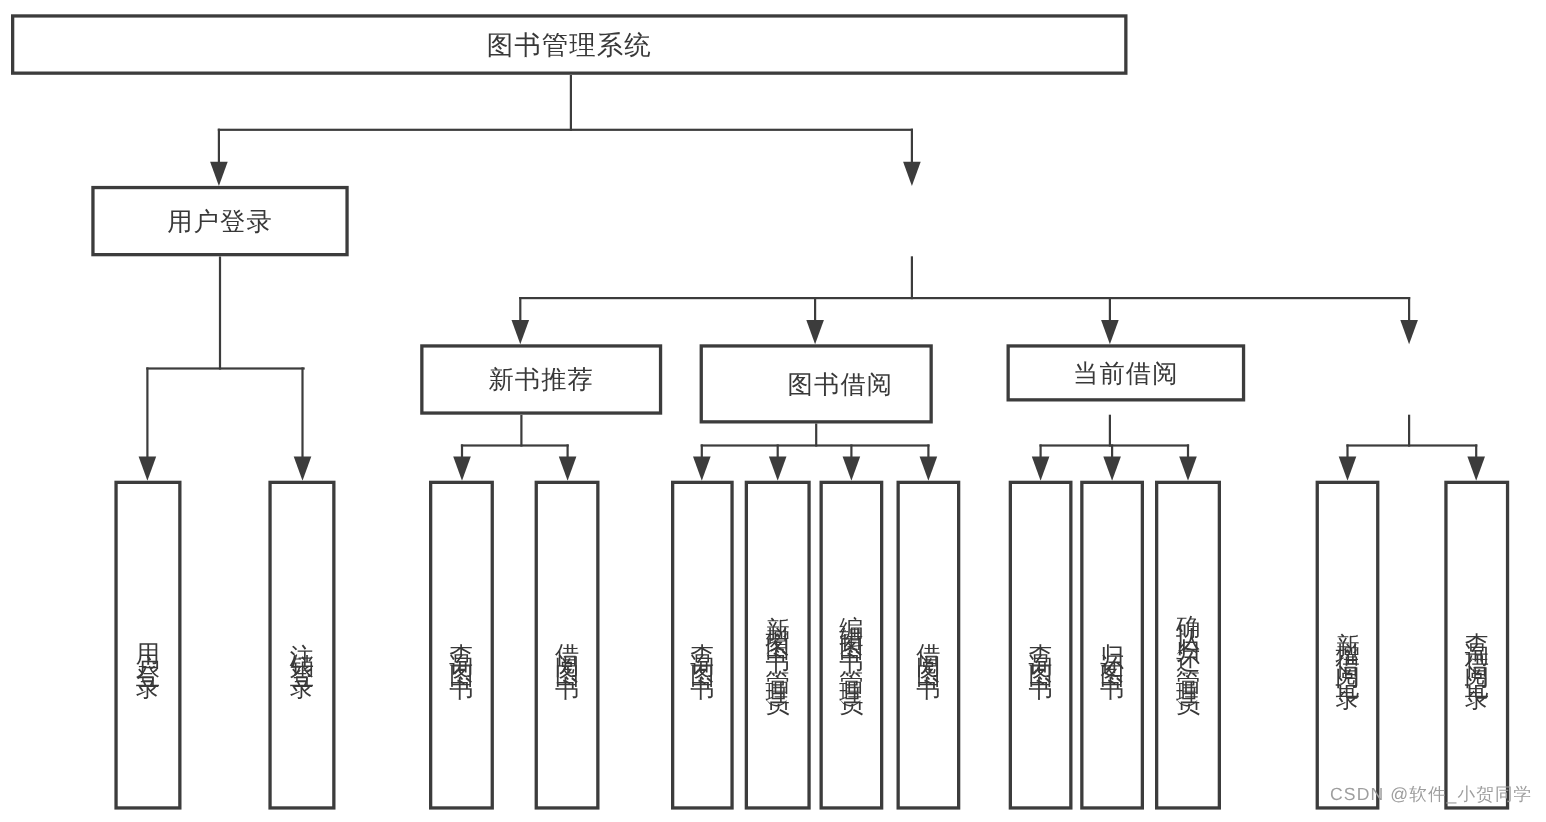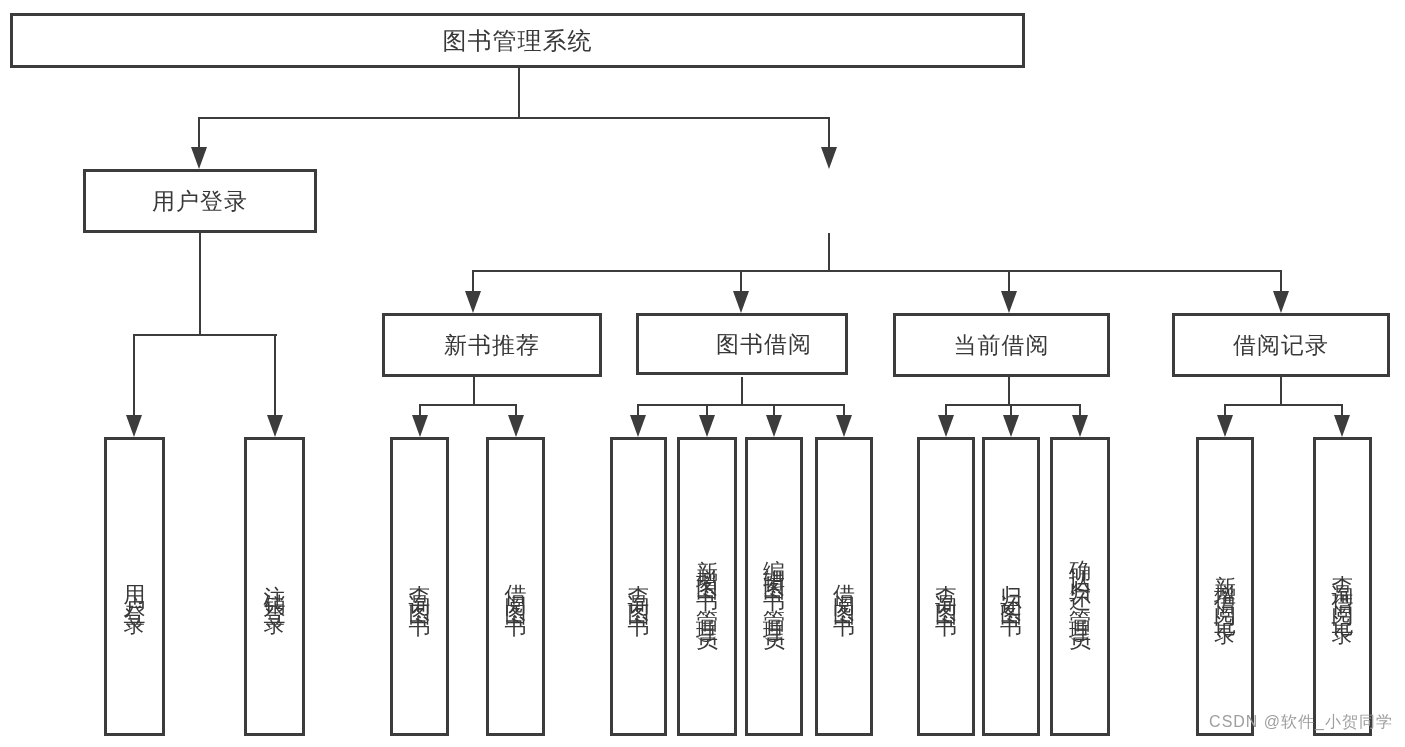--- a/index.html
+++ b/index.html
@@ -116,28 +116,25 @@
   <div class="ln" style="left:1008px; top:270px; width:2px;   height:23px;"></div>
   <div class="ln" style="left:1280px; top:270px; width:2px;   height:23px;"></div>
   <div class="ar" style="left:465px;  top:291px;"></div>
   <div class="ar" style="left:733px;  top:291px;"></div>
   <div class="ar" style="left:1001px; top:291px;"></div>
   <div class="ar" style="left:1273px; top:291px;"></div>
 
   <div class="hbox" style="left:360px; top:313px; width:220px; height:64px;margin-left:22px;">
     <span class="lbl">新书推荐</span>
   </div>
-  <div class="hbox" style="left:636px; top:313px; width:212px; height:62px;padding-left:44px;">
+  <div class="hbox" style="left:636px; top:313px; width:212px; height:72px;padding-left:44px;">
     <span class="lbl">图书借阅</span>
   </div>
-  <div class="hbox" style="left:893px; top:313px; width:217px; height:64px;">
+  <div class="hbox" style="left:915px; top:313px; width:217px; height:52px;">
     <span class="lbl">当前借阅</span>
-  </div>
-  <div class="hbox" style="left:1172px; top:313px; width:218px; height:64px;">
-    <span class="lbl">借阅记录</span>
   </div>
 
   <div class="ln" style="left:473px; top:377px; width:2px;  height:29px;"></div>
   <div class="ln" style="left:419px; top:404px; width:98px; height:2px;"></div>
   <div class="ln" style="left:419px; top:404px; width:2px;  height:14px;"></div>
   <div class="ln" style="left:515px; top:404px; width:2px;  height:14px;"></div>
   <div class="ar" style="left:412px; top:415px;"></div>
   <div class="ar" style="left:508px; top:415px;"></div>
 
   <div class="ln" style="left:741px; top:377px; width:2px;   height:29px;"></div>

